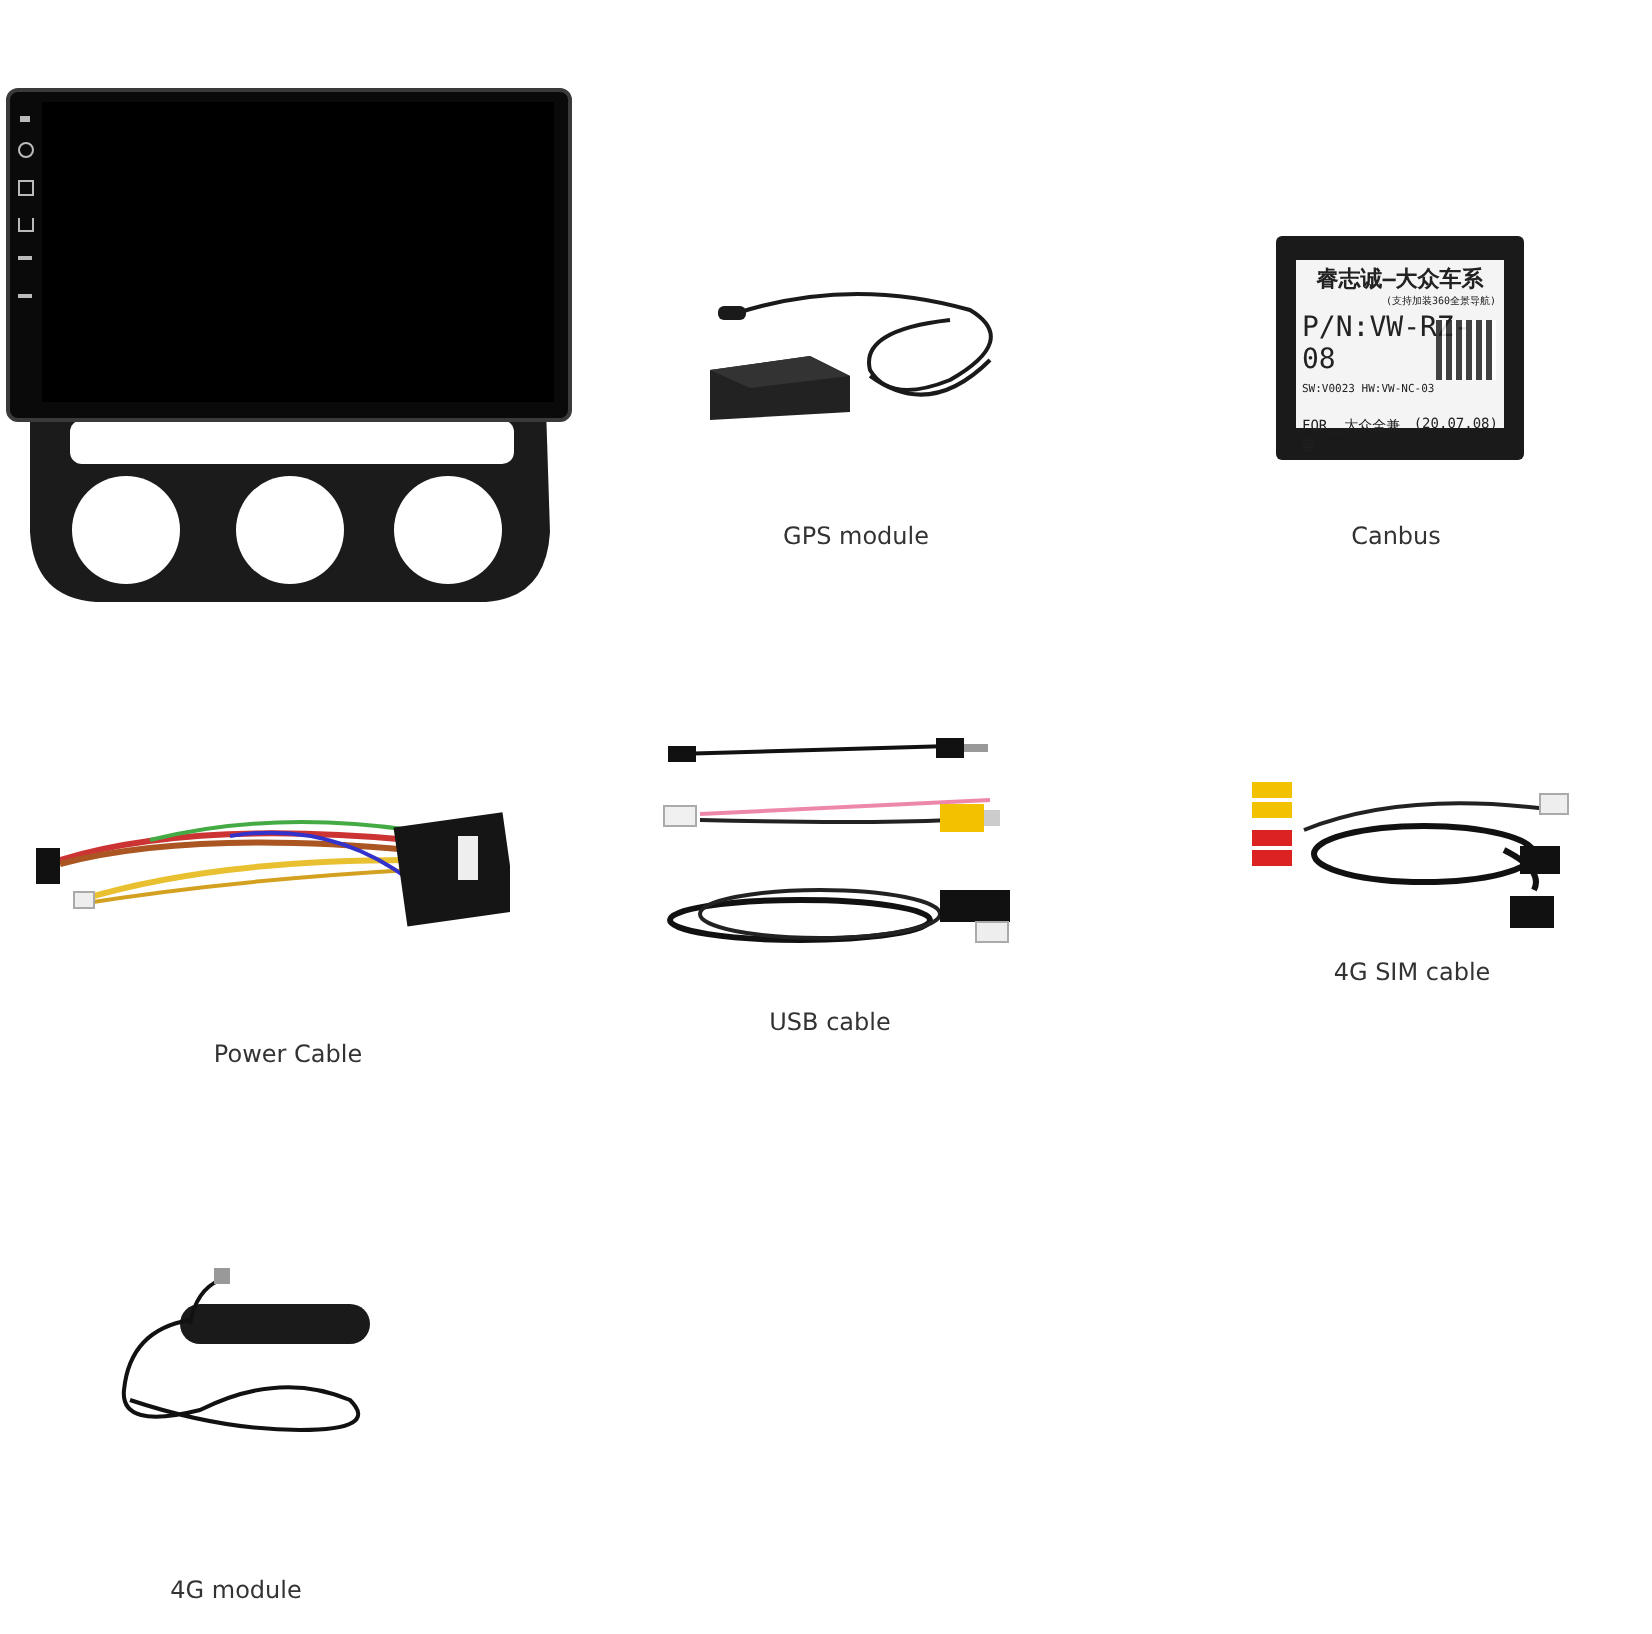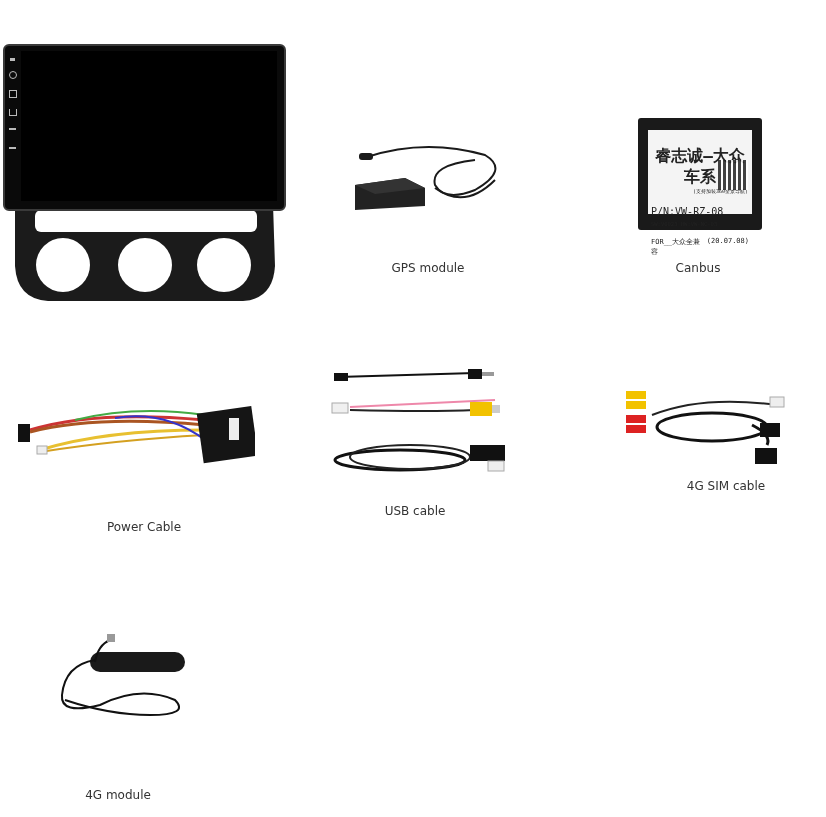--- a/index.html
+++ b/index.html
@@ -37,23 +37,23 @@
     <path d="M90 48 Q120 70 150 40" fill="none" stroke="#1a1a1a" stroke-width="2"></path>
     <rect x="14" y="13" width="14" height="7" rx="3" fill="#1a1a1a"></rect>
     <path d="M10 45 L60 38 L80 48 L80 66 L10 70 Z" fill="#222"></path>
     <path d="M10 45 L60 38 L80 48 L30 54 Z" fill="#333"></path>
   </svg>
 </div>
 <div class="label" style="left:428px;top:261px;">GPS module</div>
 
 <div class="abs" style="left:638px;top:118px;width:124px;height:112px;background:#1a1a1a;border-radius:3px;">
   <div style="position:absolute;left:10px;top:12px;width:104px;height:84px;background:#f4f4f4;font-family:'DejaVu Sans Mono',monospace;color:#222;">
-    <div style="font-size:16px;font-weight:bold;text-align:center;margin-top:16px;">睿志诚—大众车系</div>
+    <div style="font-size:11px;font-weight:bold;text-align:center;margin-top:2px;">睿志诚—大众车系</div>
     <div style="font-size:5px;text-align:right;padding-right:4px;">(支持加装360全景导航)</div>
-    <div style="font-size:10px;margin-left:3px;margin-top:12px;">P/N:VW-RZ-08</div>
+    <div style="font-size:14px;margin-left:3px;margin-top:2px;">P/N:VW-RZ-08</div>
     <div style="font-size:5.5px;margin-left:3px;margin-top:4px;">SW:V0023  HW:VW-NC-03</div>
     <div style="display:flex;justify-content:center;font-size:7px;margin:10px 3px 0 3px;">
       <span>FOR__大众全兼容</span>
       <span>(20.07.08)</span>
     </div>
     <div style="position:absolute;right:4px;top:30px;width:30px;height:30px;background:repeating-linear-gradient(90deg,#222 0 3px,#fff 3px 5px),#222;opacity:.85;"></div>
   </div>
 </div>
 <div class="label" style="left:698px;top:261px;text-align:right;">Canbus</div>
 
@@ -99,21 +99,21 @@
     <path d="M130 40 Q150 50 145 60" stroke="#111" stroke-width="3" fill="none"></path>
     <rect x="4" y="6" width="20" height="8" fill="#f2c200"></rect>
     <rect x="4" y="16" width="20" height="8" fill="#f2c200"></rect>
     <rect x="4" y="30" width="20" height="8" fill="#d22"></rect>
     <rect x="4" y="40" width="20" height="8" fill="#d22"></rect>
     <rect x="148" y="12" width="14" height="10" fill="#eee" stroke="#aaa"></rect>
     <rect x="138" y="38" width="20" height="14" fill="#111"></rect>
     <rect x="133" y="63" width="22" height="16" fill="#111"></rect>
   </svg>
 </div>
-<div class="label" style="left:706px;top:479px;margin-left:20px;">4G SIM cable</div>
+<div class="label" style="left:706px;top:479px;">4G SIM cable</div>
 
 <div class="abs" style="left:50px;top:630px;width:140px;height:95px;">
   <svg width="140" height="95" viewBox="0 0 140 95">
     <rect x="40" y="22" width="95" height="20" rx="10" fill="#1a1a1a"></rect>
     <path d="M45 30 Q15 35 12 65 Q10 85 50 75 Q90 55 125 70 Q140 85 100 85 Q60 85 15 70" stroke="#111" stroke-width="2" fill="none"></path>
     <path d="M45 32 Q48 15 60 10" stroke="#111" stroke-width="2" fill="none"></path>
     <rect x="57" y="4" width="8" height="8" fill="#999"></rect>
   </svg>
 </div>
 <div class="label" style="left:118px;top:744px;margin-top:44px;">4G module</div>

